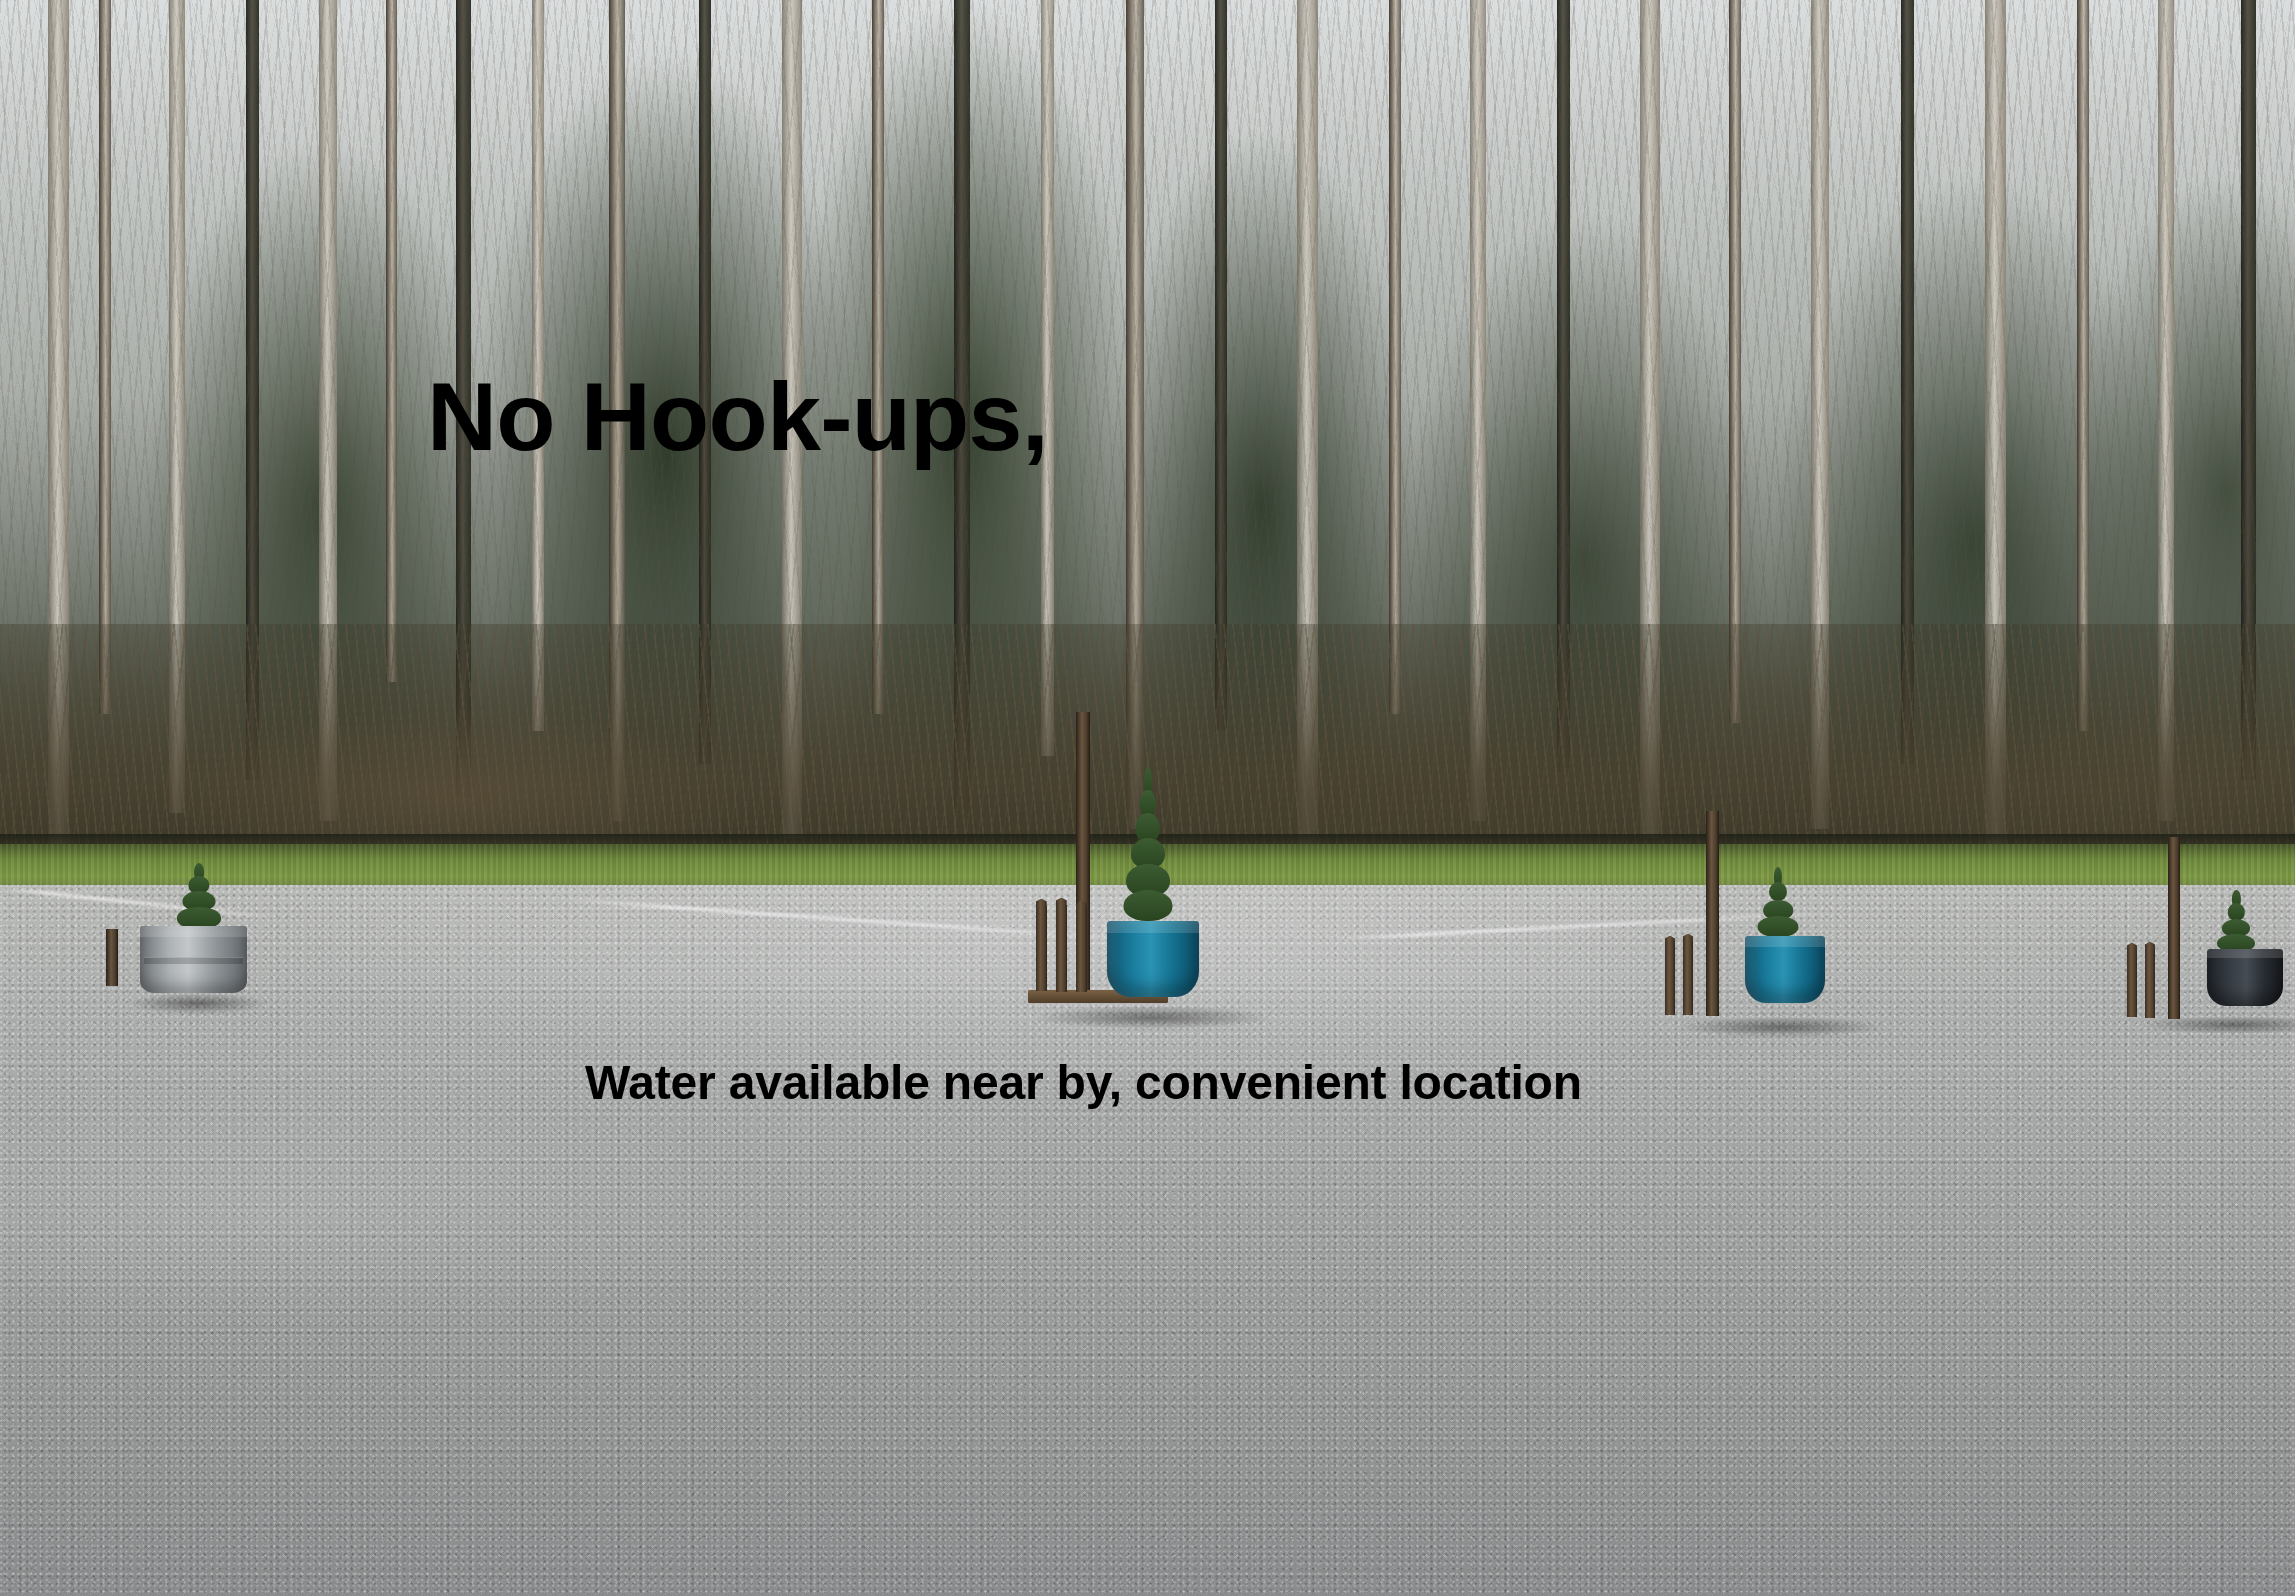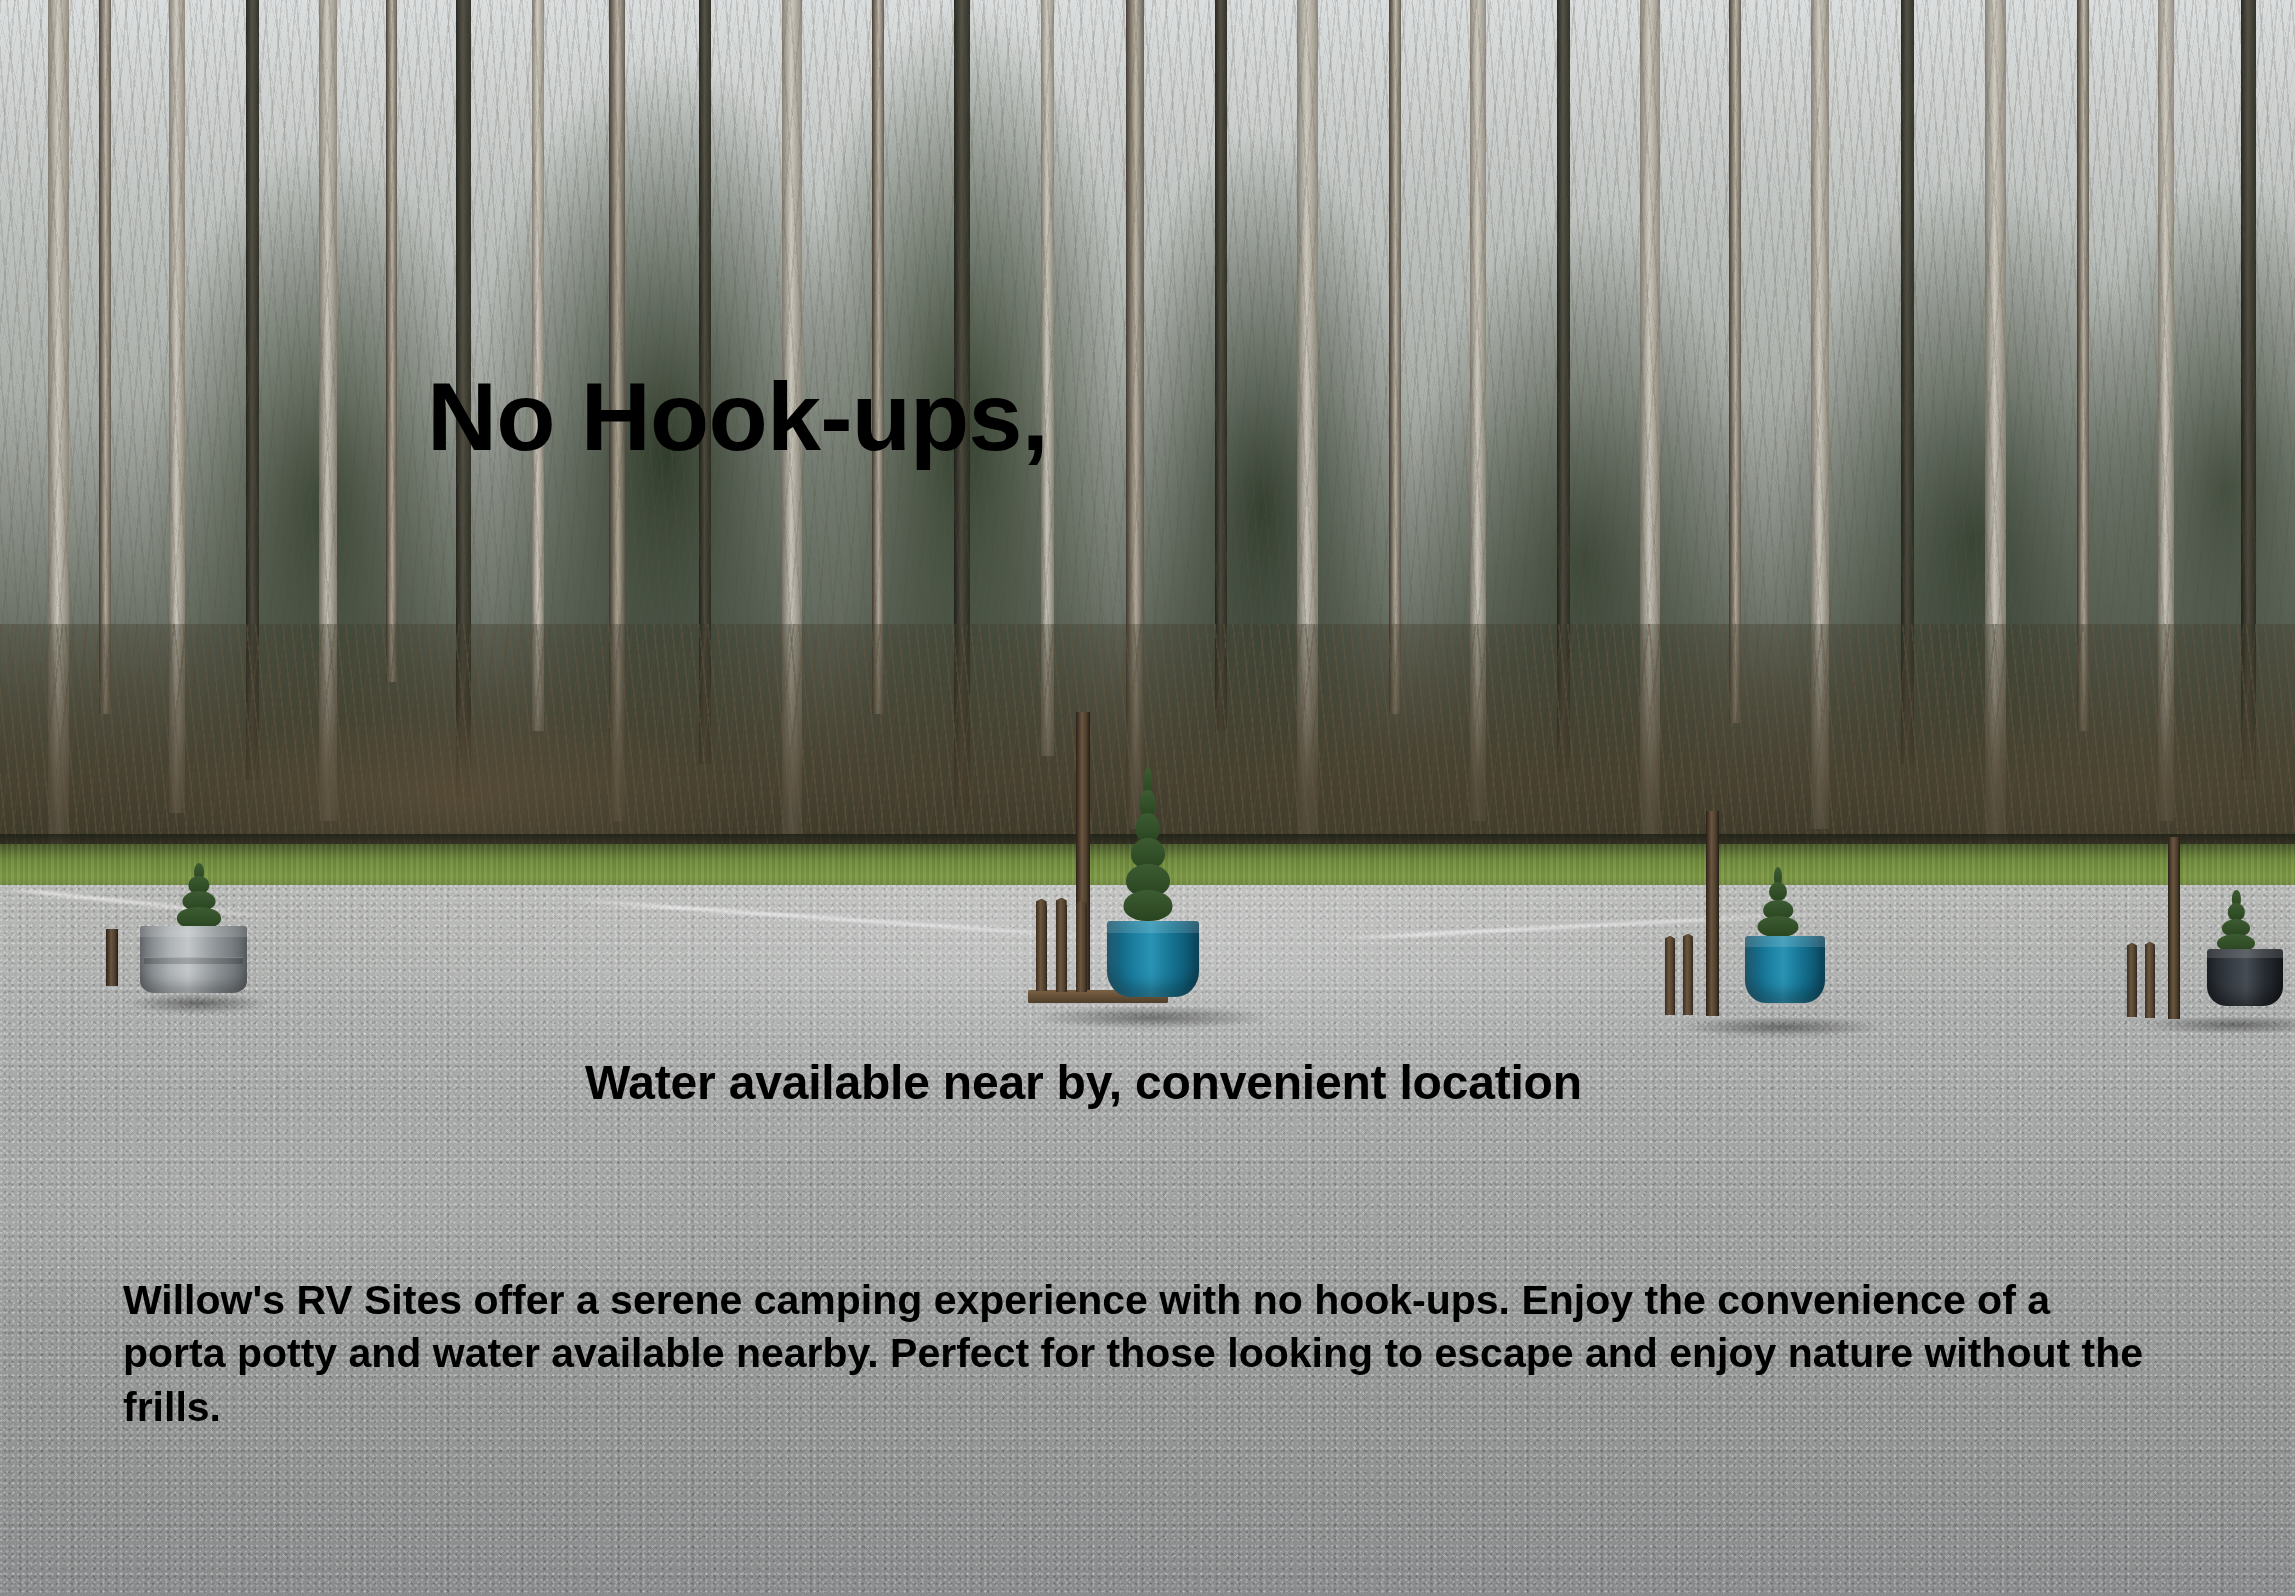--- a/index.html
+++ b/index.html
@@ -316,16 +316,15 @@
       </div>
     </div>
 
   </div>
 
 
   <div class="overlay-text subtitle">No Hook-ups,</div>
 
   <div class="overlay-text caption">Water available near by, convenient location</div>
 
-  <div class="overlay-text body-copy">Willow's RV Sites offer a serene camping experience with no hook-ups. Enjoy the convenience of a porta potty and water available nearby. Perfect for those looking to escape and enjoy nature without the frills.</div>
 
 </div>
 
 
 </body></html>

